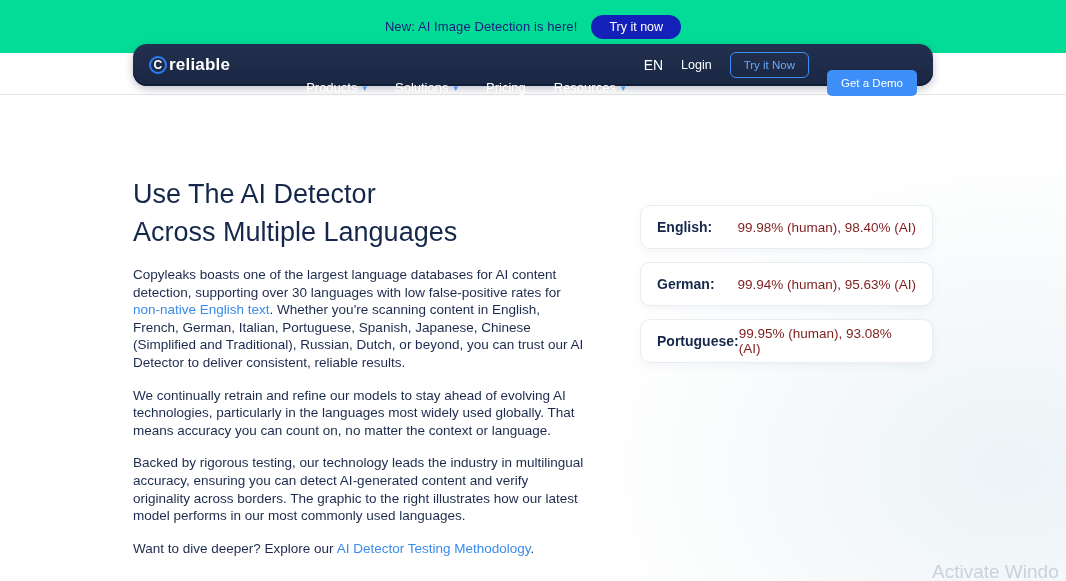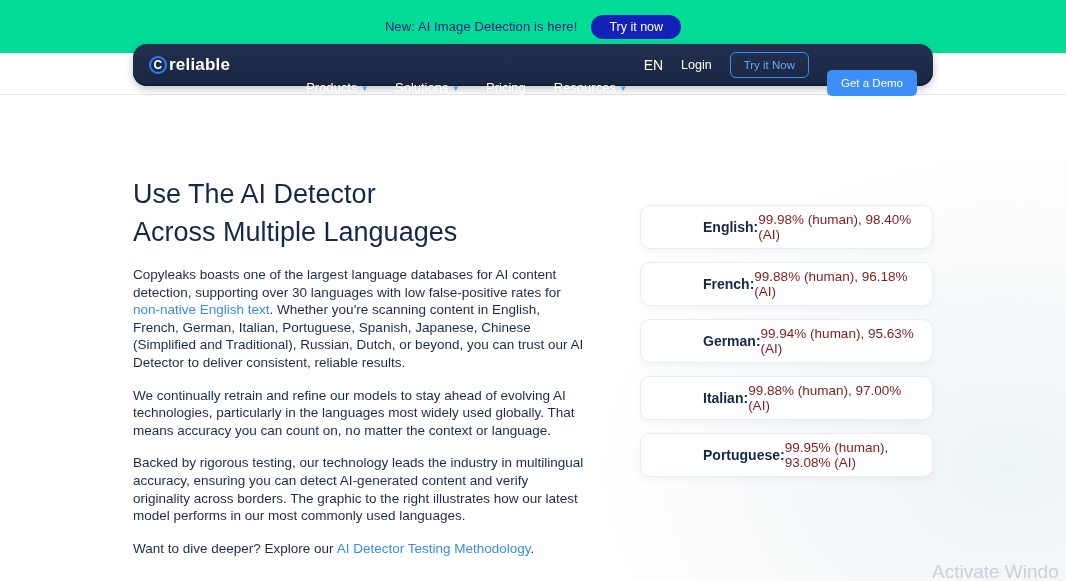--- a/index.html
+++ b/index.html
@@ -79,21 +79,21 @@
   a.inline-link { color:#3b8beb; text-decoration:none; cursor:pointer; }
 
   
   .stats-col { position:absolute; left:640px; top:117px; width:293px; }
   .stat-card {
     height:44px; background:#ffffff; border:1px solid #e9edf1; border-radius:10px;
     box-shadow:0 3px 8px rgba(30,50,90,.05);
     display:flex; align-items:center; justify-content:space-between;
     padding:0 16px; margin-bottom:13px;
   }
-  .stat-label { font-size:14px; font-weight:bold; color:#15284b;margin-left:46px; }
+  .stat-label { font-size:14px; font-weight:bold; color:#15284b; }
   .stat-value { font-size:13.5px; color:#7f1d1d; }
 
   
   .watermark {
     position:absolute; left:932px; top:561px; font-size:19px; color:#ccd1d9;
     white-space:nowrap;
   }
 </style>
 </head>
 <body>
@@ -150,30 +150,22 @@
     <p>Backed by rigorous testing, our technology leads the industry in multilingual accuracy, ensuring you can detect AI-generated content and verify originality across borders. The graphic to the right illustrates how our latest model performs in our most commonly used languages.</p>
     <p><span>Want to dive deeper?  Explore our </span><a class="inline-link">AI Detector Testing Methodology</a><span>.</span></p>
   </div>
 
   <div class="stats-col">
     <div class="stat-card">
       <span class="stat-label">English:</span>
       <span class="stat-value">99.98% (human), 98.40% (AI)</span>
     </div>
     <div class="stat-card">
-      <span class="stat-label">French:</span>
-      <span class="stat-value">99.88% (human), 96.18% (AI)</span>
-    </div>
-    <div class="stat-card">
       <span class="stat-label">German:</span>
       <span class="stat-value">99.94% (human), 95.63% (AI)</span>
-    </div>
-    <div class="stat-card">
-      <span class="stat-label">Italian:</span>
-      <span class="stat-value">99.88% (human), 97.00% (AI)</span>
     </div>
     <div class="stat-card">
       <span class="stat-label">Portuguese:</span>
       <span class="stat-value">99.95% (human), 93.08% (AI)</span>
     </div>
   </div>
 
 </main>
 
 <div class="watermark">Activate Windo</div>

